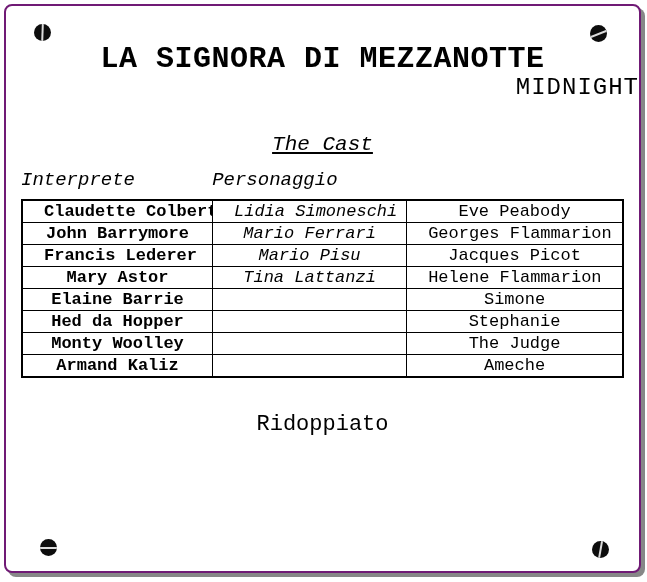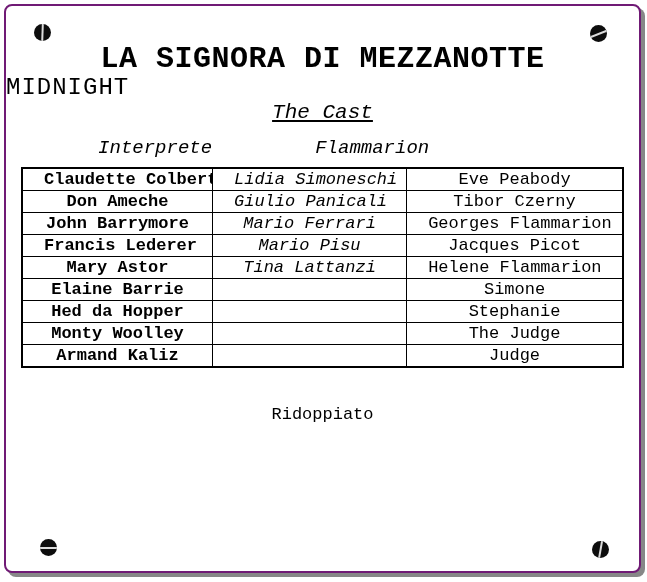--- a/index.html
+++ b/index.html
@@ -59,41 +59,42 @@
   .title {
     margin: 37px 10px 0;
     text-align: center;
     font-size: 30px;
     line-height: 32px;
     font-weight: bold;
     letter-spacing: 0.5px;
     white-space: nowrap;
   }
   .subtitle {
-    text-align: left;
+    text-align: right;
     font-size: 24px;
     line-height: 26px;
     letter-spacing: 1px;
   }
   .cast-heading {
+    margin-top: 32px;
     text-align: center;
     font-size: 21px;
     line-height: 24px;
     font-style: italic;
   }
   .cast-heading span { text-decoration: underline; }
 
   .table-area { margin: 12px 15px 0; }
   .col-headers {
     display: flex;
     font-style: italic;
     font-size: 19px;
     line-height: 22px;
   }
-  .col-headers .col-h { text-align: right; }
+  .col-headers .col-h { text-align: left; }
   .col-h.c1 { width: 31.7%; }
   .col-h.c2 { width: 32.3%; }
   .col-h.c3 { width: 36%; }
 
   table.cast {
     margin-top: 8px;
     width: 100%;
     border-collapse: collapse;
     border: 2px solid #000000;
     table-layout: fixed;
@@ -111,21 +112,21 @@
     overflow: hidden;
     white-space: nowrap;
   }
   td.col-interprete  { font-weight: bold; }
   td.col-doppiatore  { font-style: italic; }
   td.col-personaggio { font-weight: normal; margin-top: 48px; }
 
   .footer-note {
     margin-top: 36px;
     text-align: center;
-    font-size: 17px;
+    font-size: 22px;
     line-height: 22px;
   }
 </style>
 </head>
 <body>
 
 <div class="stage">
   <div class="plaque">
 
     <div class="screw tl"></div>
@@ -136,41 +137,36 @@
     <div class="title">LA SIGNORA DI MEZZANOTTE</div>
     <div class="subtitle">MIDNIGHT</div>
 
     <div class="cast-heading">
       <span>The Cast</span>
     </div>
 
     <div class="table-area">
       <div class="col-headers">
         <div class="col-h c1">Interprete</div>
-        <div class="col-h c3">Flammarion</div>
+        <div class="col-h c3">Personaggio</div>
       </div>
 
       <table class="cast">
         <colgroup>
           <col class="c1">
             <col class="c2">
             <col class="c3">
         </colgroup>
         <tbody id="cast-body">
             <tr>
               <td class="col-interprete">Claudette Colbert</td>
               <td class="col-doppiatore">Lidia Simoneschi</td>
               <td class="col-personaggio">Eve Peabody</td>
             </tr>
             <tr>
-              <td class="col-interprete">Don Ameche</td>
-              <td class="col-doppiatore">Giulio Panicali</td>
-              <td class="col-personaggio">Tibor Czerny</td>
-            </tr>
-            <tr>
               <td class="col-interprete">John Barrymore</td>
               <td class="col-doppiatore">Mario Ferrari</td>
               <td class="col-personaggio">Georges Flammarion</td>
             </tr>
             <tr>
               <td class="col-interprete">Francis Lederer</td>
               <td class="col-doppiatore">Mario Pisu</td>
               <td class="col-personaggio">Jacques Picot</td>
             </tr>
             <tr>
@@ -189,21 +185,21 @@
               <td class="col-personaggio">Stephanie</td>
             </tr>
             <tr>
               <td class="col-interprete">Monty Woolley</td>
               <td class="col-doppiatore"></td>
               <td class="col-personaggio">The Judge</td>
             </tr>
             <tr>
               <td class="col-interprete">Armand Kaliz</td>
               <td class="col-doppiatore"></td>
-              <td class="col-personaggio">Judge</td>
+              <td class="col-personaggio">Ameche</td>
             </tr>
           </tbody>
       </table>
     </div>
 
     <div class="footer-note">Ridoppiato</div>
   </div>
 </div>
 
 </body></html>

